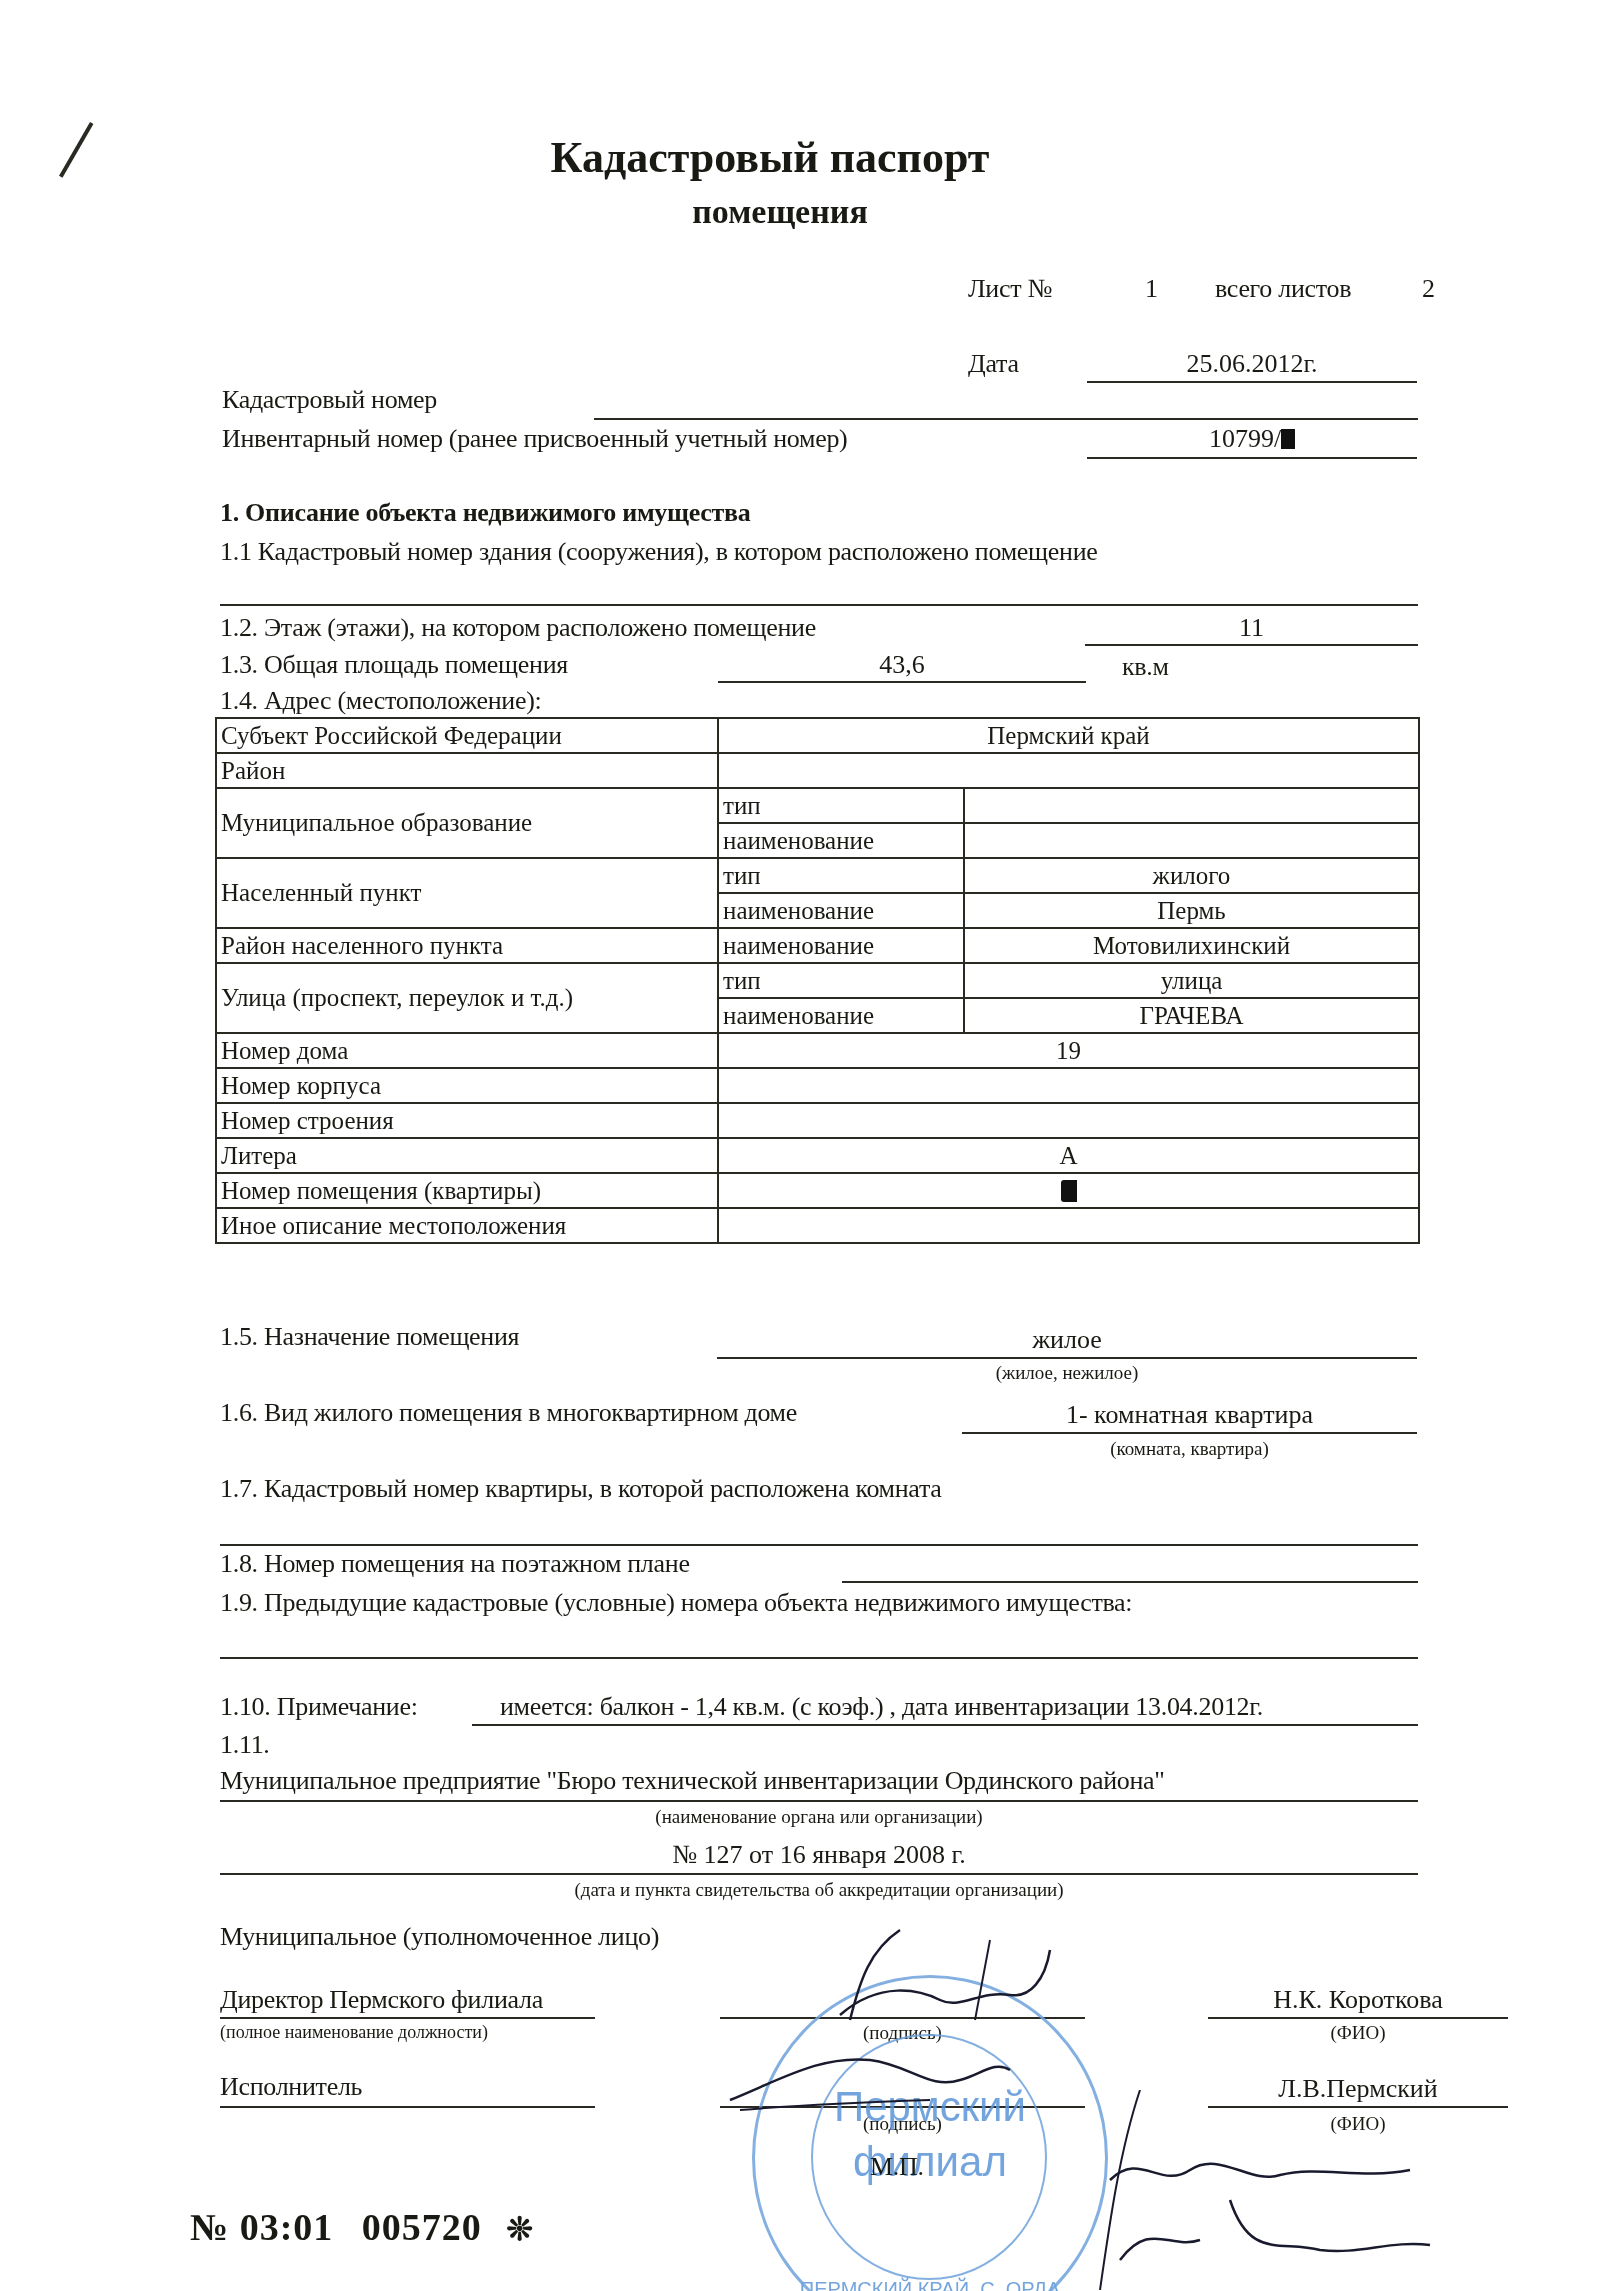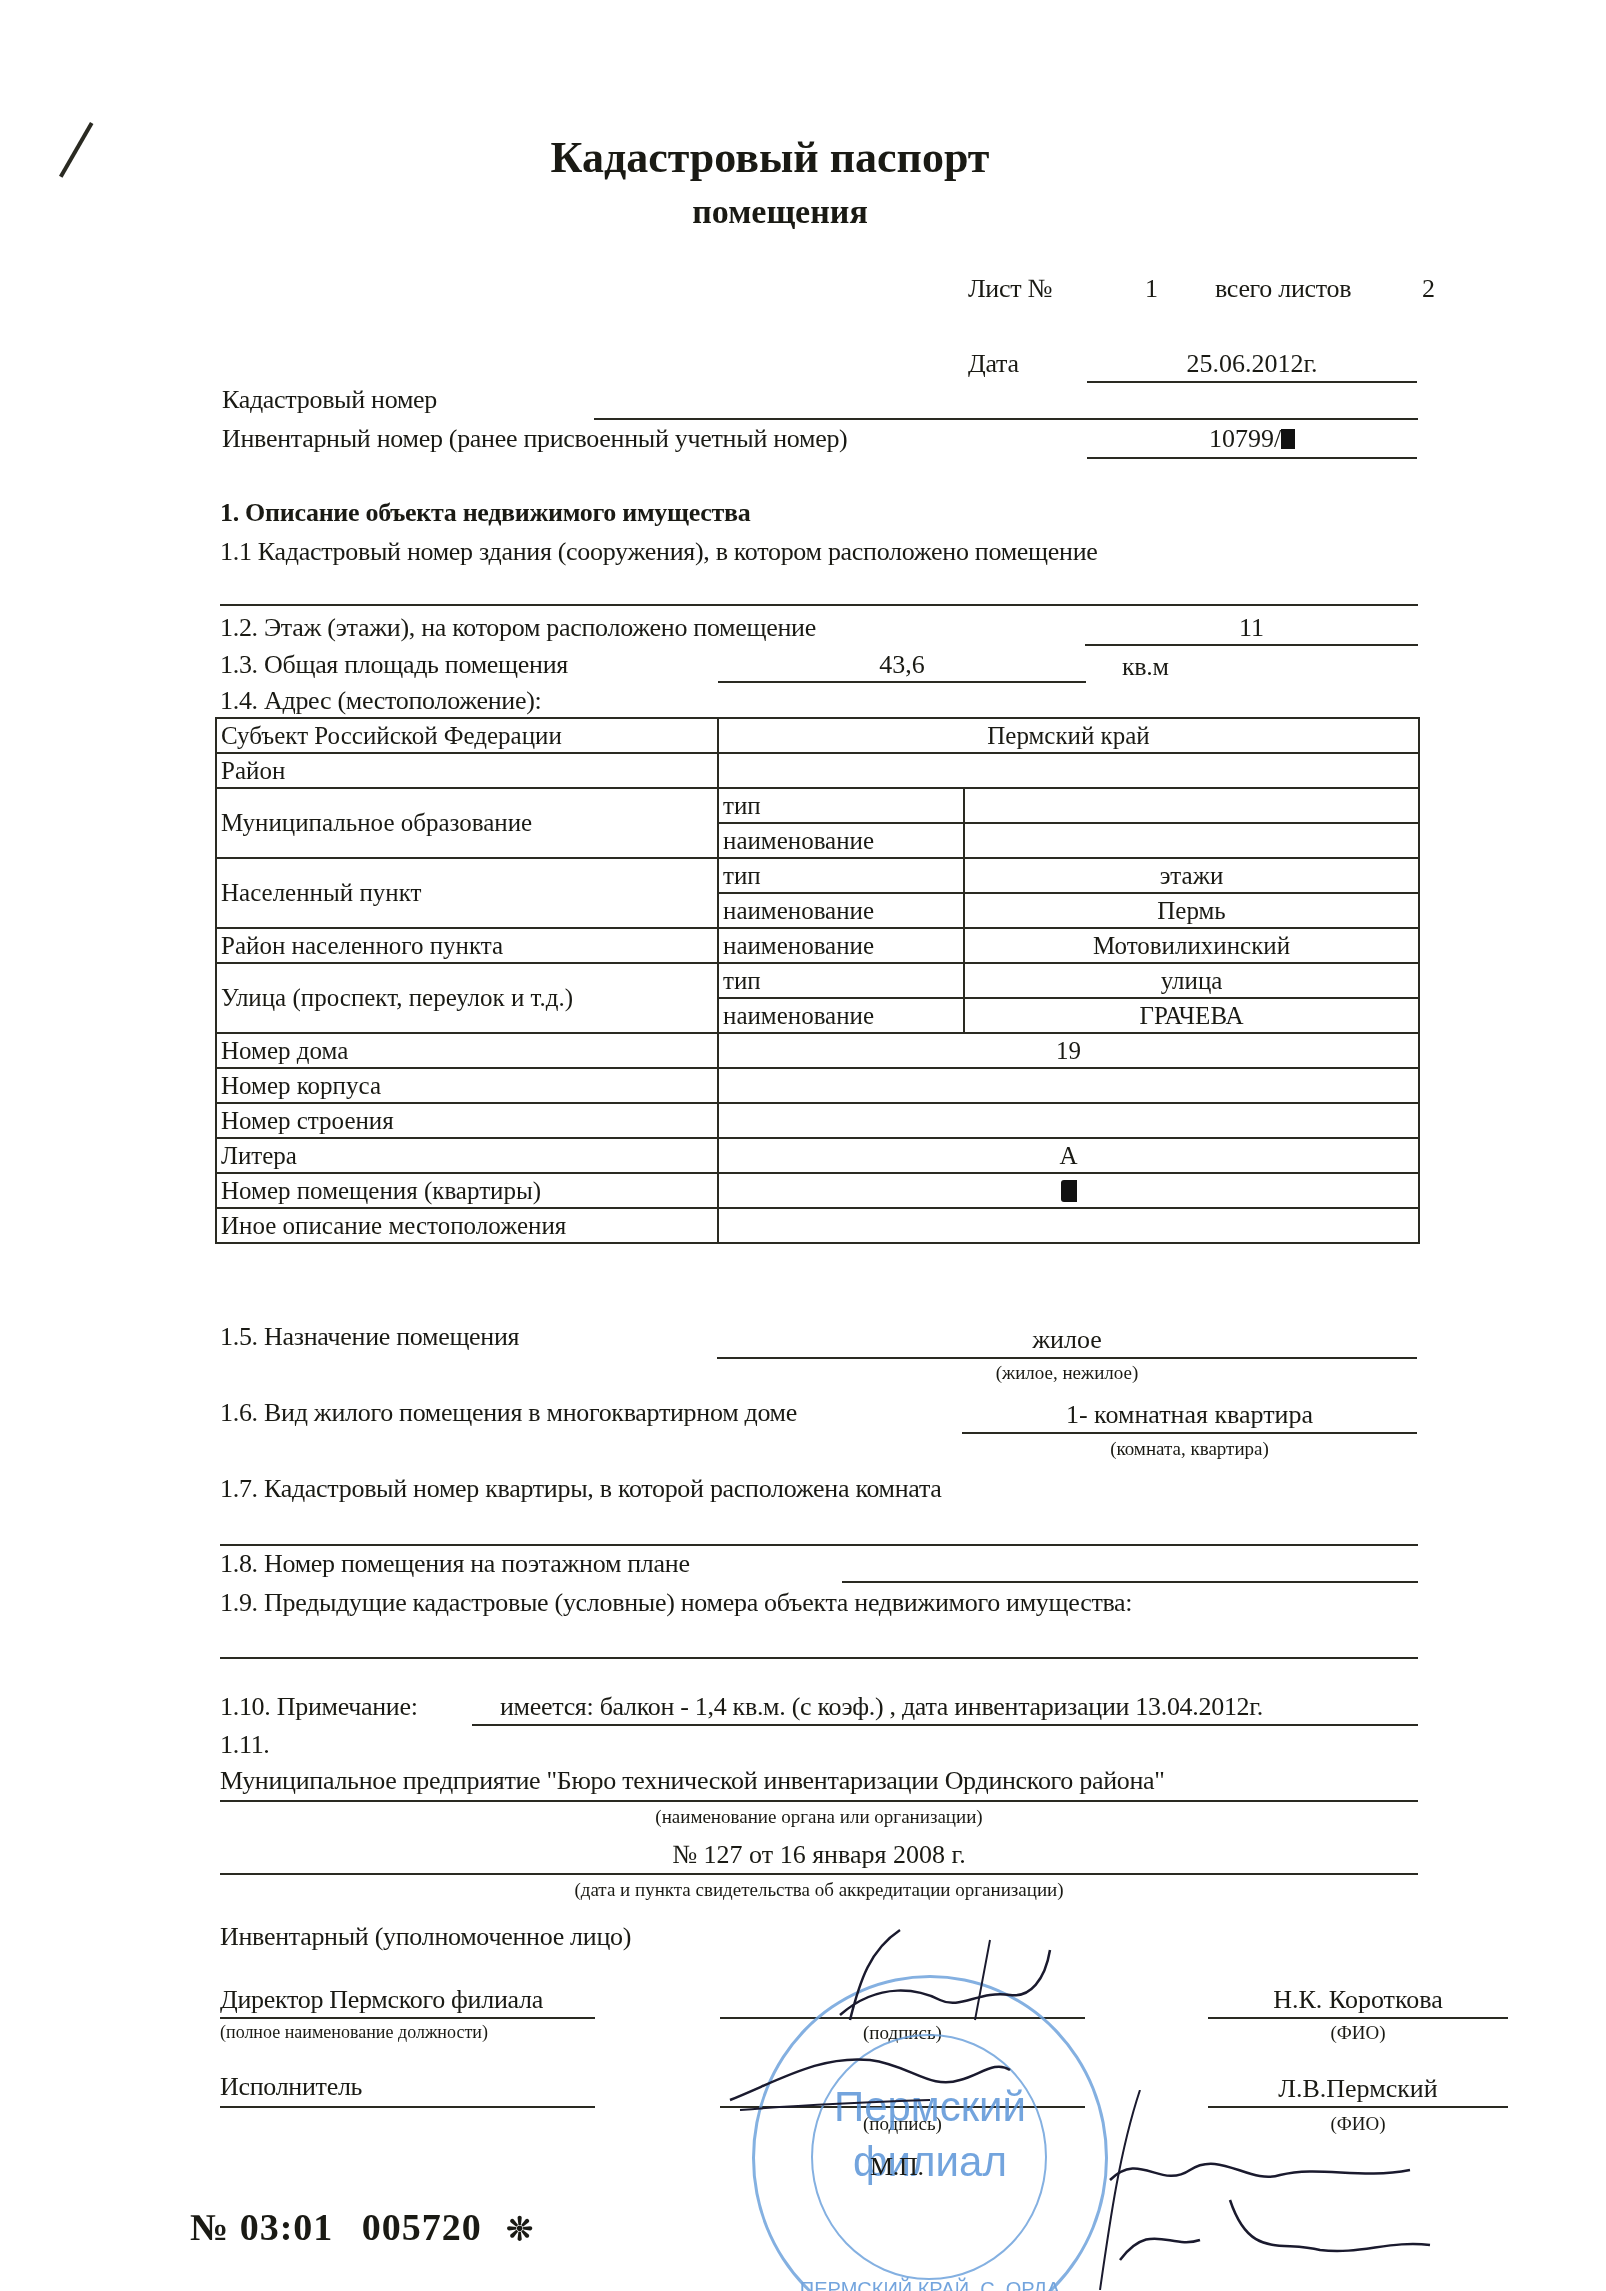--- a/index.html
+++ b/index.html
@@ -85,21 +85,21 @@
     <td>тип</td>
     <td class="c"></td>
   </tr>
   <tr>
     <td>наименование</td>
     <td class="c"></td>
   </tr>
   <tr>
     <td rowspan="2">Населенный пункт</td>
     <td>тип</td>
-    <td class="c">этажи</td>
+    <td class="c">жилого</td>
   </tr>
   <tr>
     <td>наименование</td>
     <td class="c">Пермь</td>
   </tr>
   <tr>
     <td>Район населенного пункта</td>
     <td>наименование</td>
     <td class="c">Мотовилихинский</td>
   </tr>
@@ -164,21 +164,21 @@
 
 <div class="abs t" style="left:220px;top:1730px;">1.11.</div>
 <div class="abs t" style="left:220px;top:1766px;">Муниципальное предприятие "Бюро технической инвентаризации Ординского района"</div>
 <div class="line" style="left:220px;width:1198px;top:1800px;"></div>
 <div class="abs small" style="left:220px;width:1198px;text-align:center;top:1806px;">(наименование органа или организации)</div>
 
 <div class="val" style="left:220px;width:1198px;top:1840px;">№ 127 от 16 января 2008 г.</div>
 <div class="line" style="left:220px;width:1198px;top:1873px;"></div>
 <div class="abs small" style="left:220px;width:1198px;text-align:center;top:1879px;">(дата и пункта свидетельства об аккредитации организации)</div>
 
-<div class="abs t" style="left:220px;top:1922px;">Инвентарный (уполномоченное лицо)</div>
+<div class="abs t" style="left:220px;top:1922px;">Муниципальное (уполномоченное лицо)</div>
 
 <div class="abs t" style="left:220px;top:1985px;">Директор Пермского филиала</div>
 <div class="line" style="left:220px;width:375px;top:2017px;"></div>
 <div class="abs small" style="left:220px;top:2022px;font-size:18px;">(полное наименование должности)</div>
 
 <div class="line" style="left:720px;width:365px;top:2017px;"></div>
 <div class="abs small" style="left:720px;width:365px;text-align:center;top:2022px;">(подпись)</div>
 
 <div class="val" style="left:1208px;width:300px;top:1985px;">Н.К. Короткова</div>
 <div class="line" style="left:1208px;width:300px;top:2017px;"></div>

